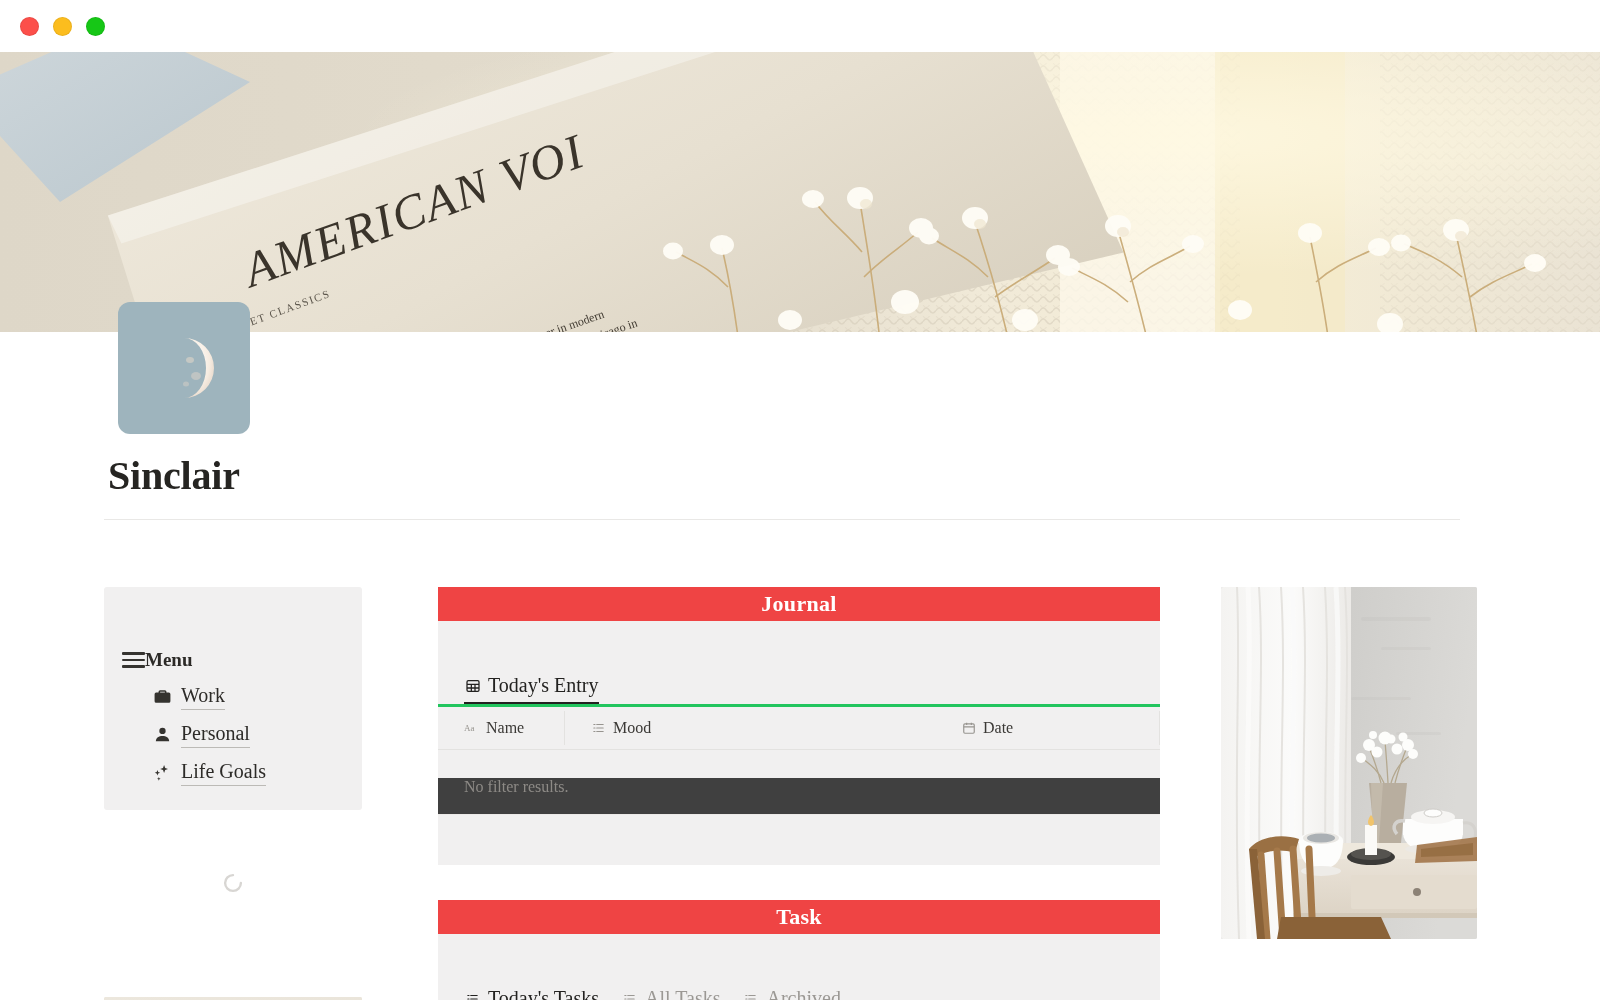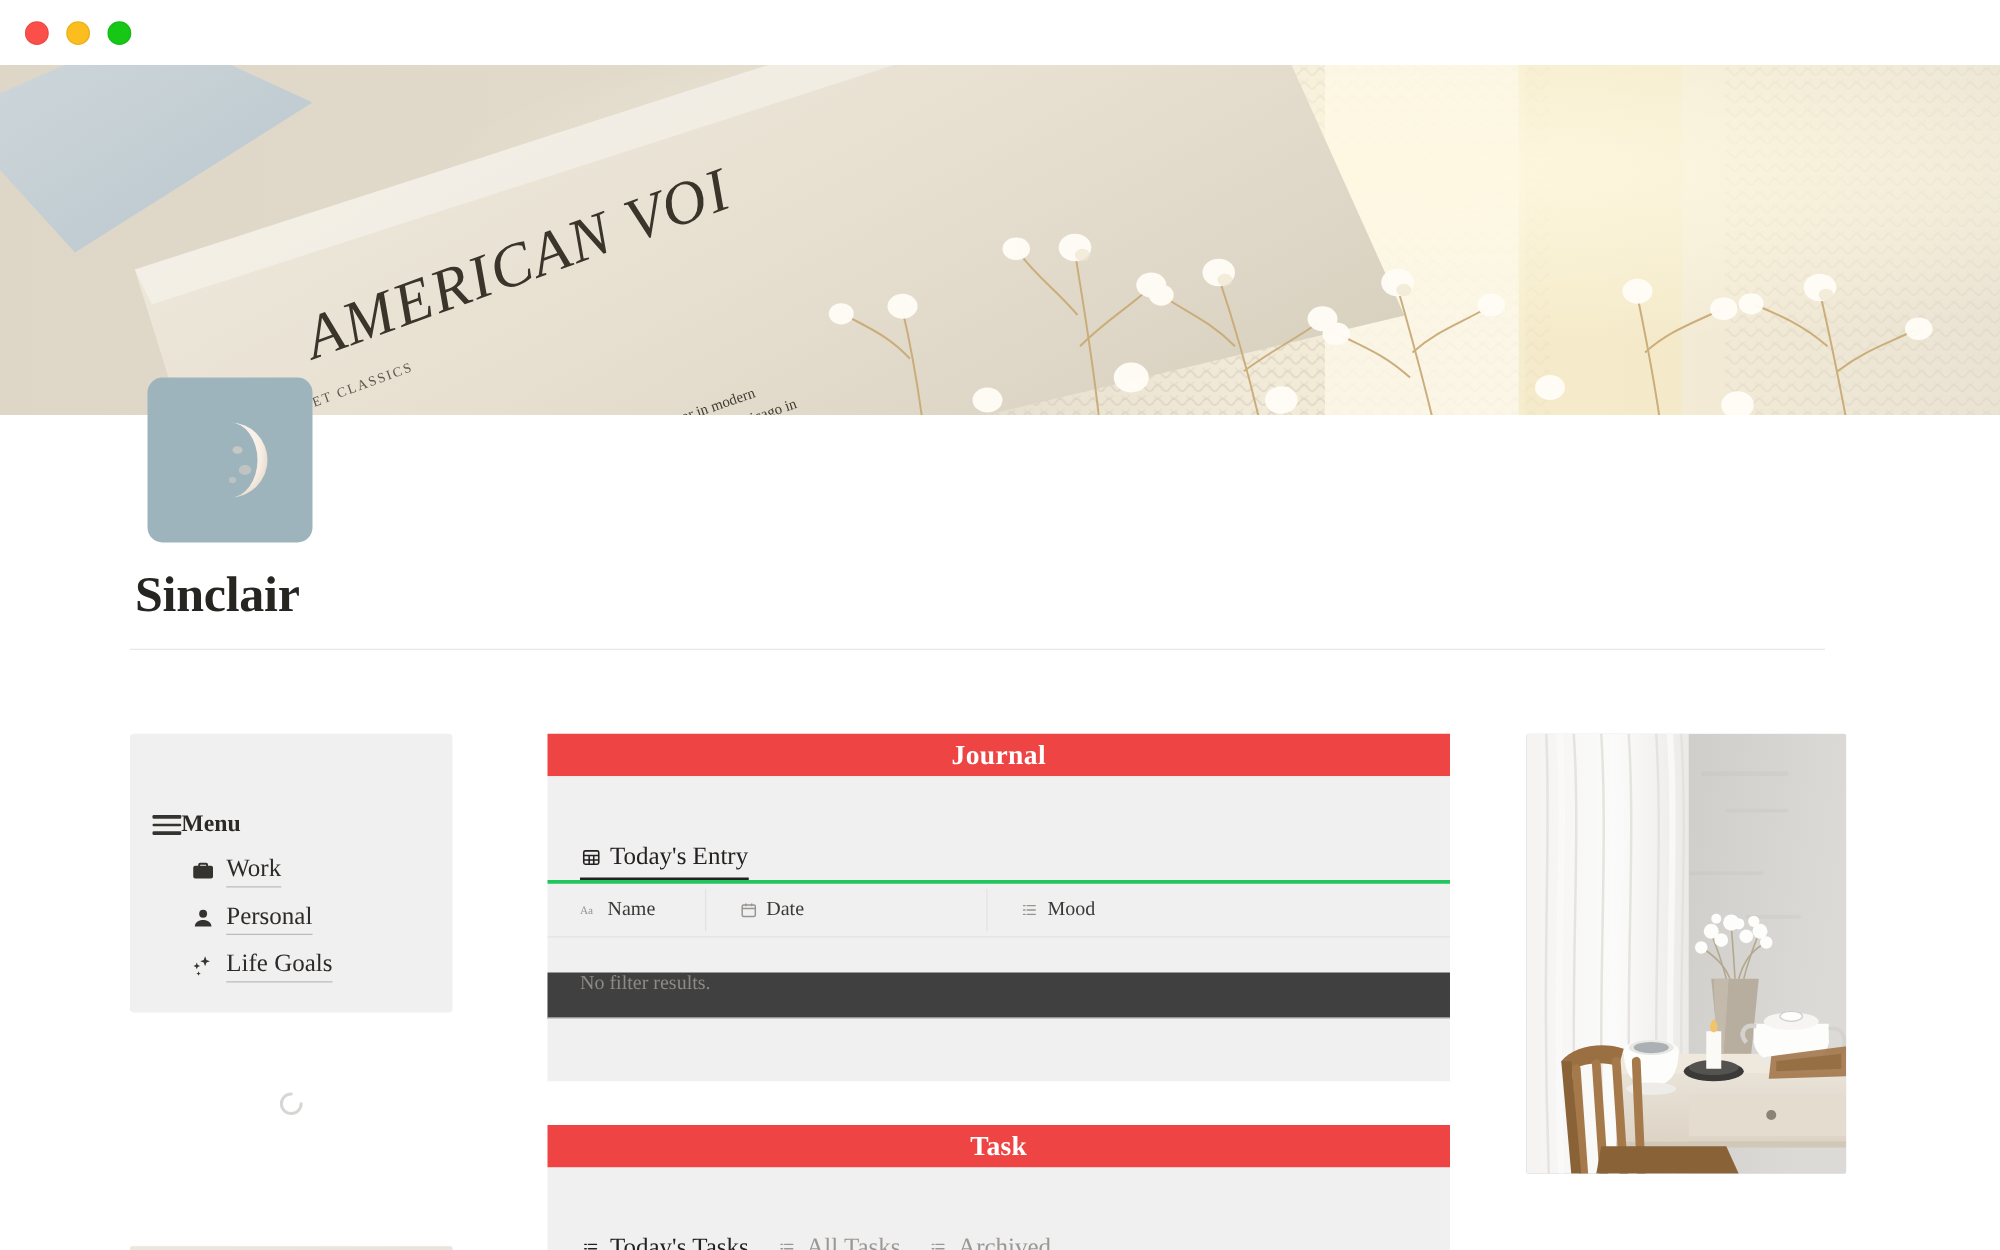--- a/index.html
+++ b/index.html
@@ -493,36 +493,36 @@
             <div class="db-table">
               <div class="db-colrow">
                 <div class="db-col c-name">
                   <span class="c-icon">
                     <svg width="15" height="12" viewBox="0 0 20 14" fill="#97948f">
                       <text x="0" y="11" font-family="Liberation Serif, serif" font-size="12">Aa</text>
                     </svg>
                   </span>
                   <span>Name</span>
                 </div>
+                <div class="db-col c-mood">
+                  <span class="c-icon">
+                    <svg width="15" height="14" viewBox="0 0 24 24" fill="none" stroke="#97948f" stroke-width="2" stroke-linecap="round">
+                      <path d="M4 6h2M4 12h2M4 18h2M9 6h11M9 12h11M9 18h11"></path>
+                    </svg>
+                  </span>
+                  <span>Mood</span>
+                </div>
                 <div class="db-col c-date">
                   <span class="c-icon">
                     <svg width="14" height="14" viewBox="0 0 24 24" fill="none" stroke="#97948f" stroke-width="2">
                       <rect x="3" y="5" width="18" height="16" rx="2"></rect>
                       <path d="M3 10h18M8 3v4M16 3v4"></path>
                     </svg>
                   </span>
                   <span>Date</span>
-                </div>
-                <div class="db-col c-mood">
-                  <span class="c-icon">
-                    <svg width="15" height="14" viewBox="0 0 24 24" fill="none" stroke="#97948f" stroke-width="2" stroke-linecap="round">
-                      <path d="M4 6h2M4 12h2M4 18h2M9 6h11M9 12h11M9 18h11"></path>
-                    </svg>
-                  </span>
-                  <span>Mood</span>
                 </div>
               </div>
 
               <div class="db-emptyrow">
                 <span>No filter results.</span>
               </div>
             </div>
             <div class="db-foot"></div>
           </div>
         </div>

